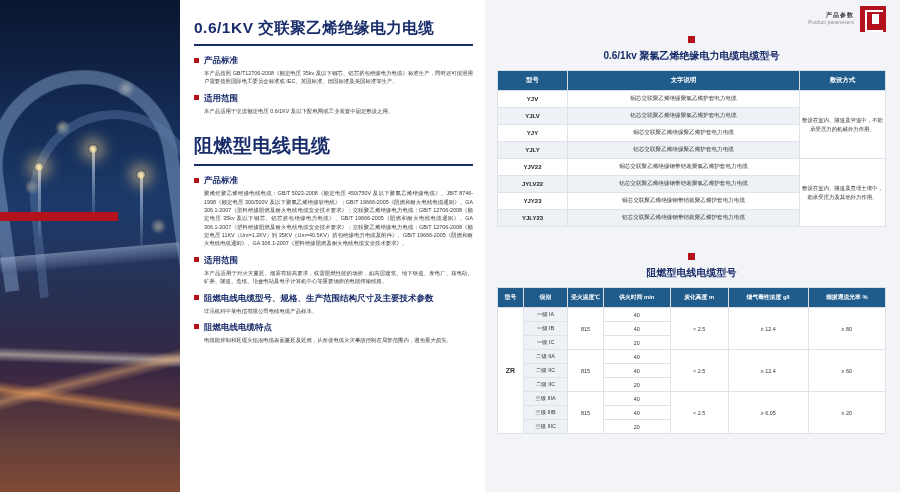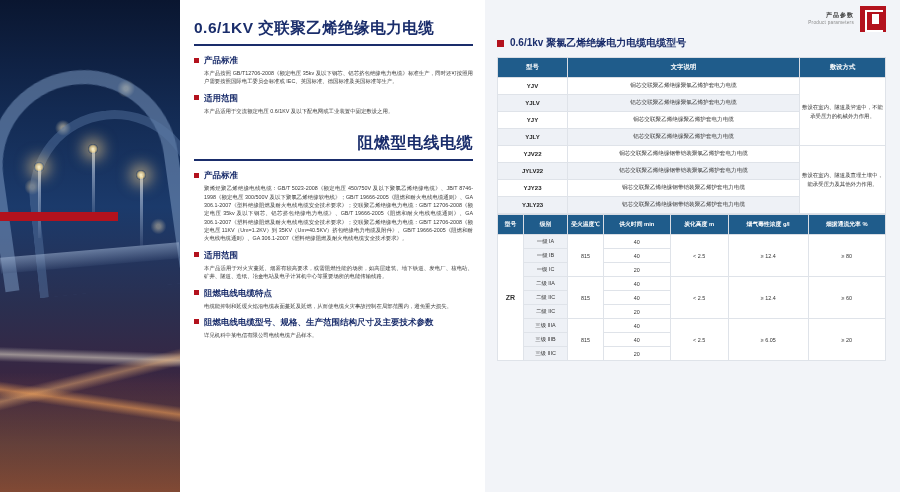--- a/index.html
+++ b/index.html
@@ -83,23 +83,22 @@
   .sq { width:5px; height:5px; background:#b3121d; margin-top:2.5px; flex:0 0 auto; }
   .sec-b {
     font-size:5.4px; line-height:1.55; color:#3a3a3a; padding-left:10px;
     text-align:justify;
   }
   .red-bar {
     position:absolute; left:0; top:212px; width:118px; height:9px;
     background:#b3121d;
   }
   .title-main2 {
-    font-size:16px; font-weight:bold; color:#1a2d6b; letter-spacing:0.5px;
+    font-size:19px; font-weight:bold; color:#1a2d6b; letter-spacing:0.5px;
     margin:18px 0 2px 0;
-    text-align:right;
   }
 
   
   .rightcol {
     position:absolute; left:485px; top:0; width:415px; height:492px;
     background:#f2f4f8; padding:10px 14px 0 12px;
   }
   .logo-wrap {
     position:absolute; right:14px; top:6px; display:flex; align-items:center; gap:6px;
   }
@@ -112,21 +111,21 @@
   .logo-mark:before {
     content:""; position:absolute; left:5px; top:4px; width:16px; height:18px;
     border:2px solid #fff; border-right:none;
   }
   .logo-mark:after {
     content:""; position:absolute; left:12px; top:8px; width:7px; height:10px;
     background:#fff;
   }
 
   .blk-h {
-    display:flex; align-items:center; gap:6px; margin:26px 0 7px 0;
+    display:flex; align-items:center; gap:6px; margin:26px 0 7px 0;flex-direction:column;
   }
   .blk-h .sq2 { width:7px; height:7px; background:#b3121d; }
   .blk-h .t { font-size:10px; font-weight:bold; color:#1a2d6b; }
 
   table { border-collapse:collapse; width:100%; background:#fff; }
   th {
     background:#1f5c8b; color:#fff; font-size:6.4px; font-weight:bold;
     border:1px solid #d9dde4; padding:5px 2px; text-align:center;
   }
   td {
@@ -202,31 +201,31 @@
       <div class="sec-h">
           <span class="sq"></span>
           <span>适用范围</span>
         </div>
       <div class="sec-b">本产品适用于对火灾蔓延、烟雾有较高要求，或需阻燃性能的场所，如高层建筑、地下铁道、发电厂、核电站、矿井、隧道、造纸、冶金电站及电子计算机中心等重要场所的电能传输线路。</div>
     </div>
 
     <div class="sec">
       <div class="sec-h">
           <span class="sq"></span>
+          <span>阻燃电线电缆型号、规格、生产范围结构尺寸及主要技术参数</span>
+        </div>
+      <div class="sec-b">详见机科中某电信有限公司电线电缆产品样本。</div>
+    </div>
+
+    <div class="sec">
+      <div class="sec-h">
+          <span class="sq"></span>
           <span>阻燃电线电缆特点</span>
         </div>
       <div class="sec-b">电缆能抑制和延缓火焰沿电缆表面蔓延及延燃，从而使电缆火灾事故控制在局部范围内，避免重大损失。</div>
-    </div>
-
-    <div class="sec">
-      <div class="sec-h">
-          <span class="sq"></span>
-          <span>阻燃电线电缆型号、规格、生产范围结构尺寸及主要技术参数</span>
-        </div>
-      <div class="sec-b">详见机科中某电信有限公司电线电缆产品样本。</div>
     </div>
   </div>
 
   <div class="rightcol">
 
     <div class="logo-wrap">
       <div class="logo-txt">
         <div class="cn">产品参数</div>
         <div class="en">Product parameters</div>
       </div>
@@ -277,20 +276,24 @@
           <td class="model">YJY23</td>
           <td>铜芯交联聚乙烯绝缘钢带铠装聚乙烯护套电力电缆</td>
         </tr>
         <tr>
           <td class="model">YJLY23</td>
           <td>铝芯交联聚乙烯绝缘钢带铠装聚乙烯护套电力电缆</td>
         </tr>
       </tbody>
     </table>
 
+    <div class="blk-h">
+      <span class="sq2"></span>
+      <span class="t">阻燃型电线电缆型号</span>
+    </div>
 
     <table class="t2">
       <thead>
         <tr>
           <th>型号</th>
           <th>级别</th>
           <th>受火温度℃</th>
           <th>供火时间 min</th>
           <th>炭化高度 m</th>
           <th>烟气毒性浓度 g/l</th>

